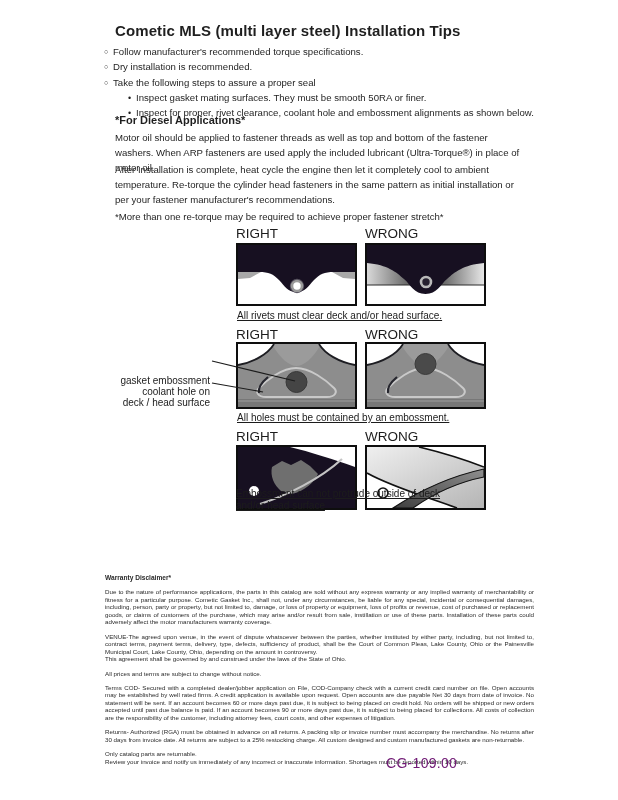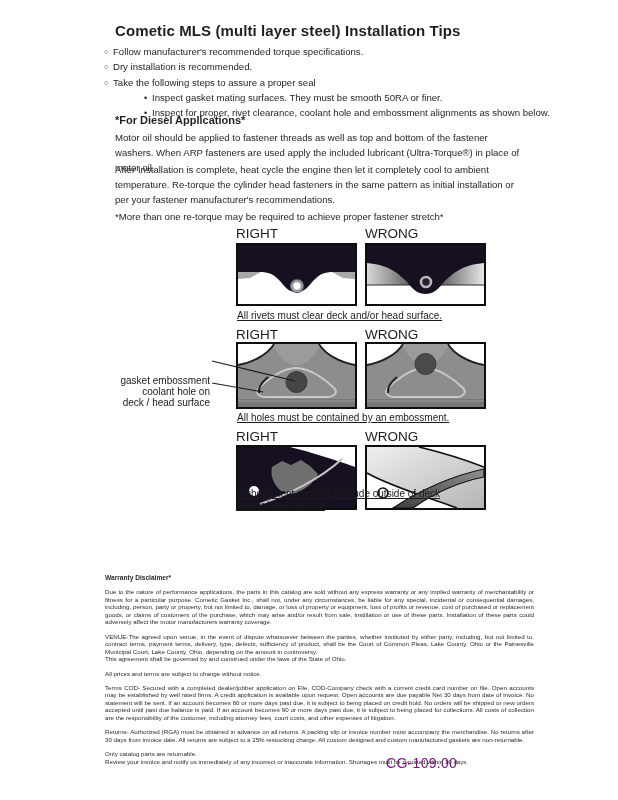--- a/index.html
+++ b/index.html
@@ -12,21 +12,21 @@
   .title{
     left:115px;top:22px;font-size:15px;font-weight:bold;
     letter-spacing:.1px;white-space:nowrap;
   }
 
   .bullets{left:104px;top:45px;width:445px;font-size:9.6px;line-height:14.4px;}
   .b{display:flex;align-items:baseline;}
   .b .txt{white-space:nowrap;}
   .m1{width:9px;flex:0 0 9px;font-size:7px;position:relative;top:-1px;}
   .m1::before{content:"○";}
-  .b.sub{margin-left:40px;}
+  .b.sub{margin-left:24px;}
   .m2{width:8px;flex:0 0 8px;font-size:9px;}
   .m2::before{content:"•";}
 
   .diesel-h{left:115px;top:114px;font-size:11px;font-weight:bold;}
   .par{left:115px;top:0;width:412px;font-size:9.6px;line-height:14.8px;}
   .par.p1{top:131px;}
   .par.p2{top:163px;}
   .par.note{top:210px;}
 
   .dg-label{width:121px;font-size:13.5px;color:#1c1c1c;}

